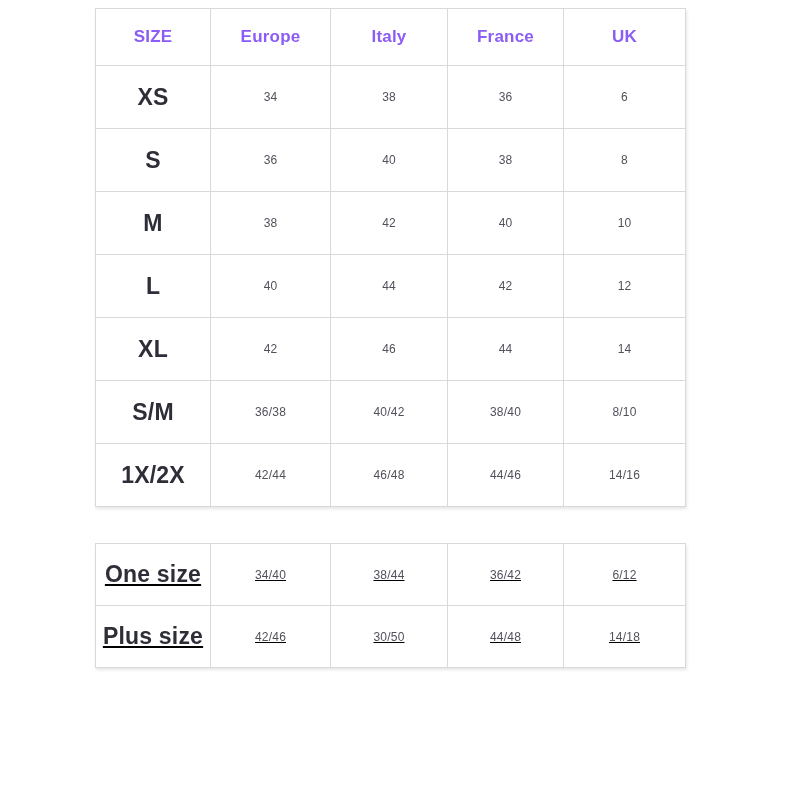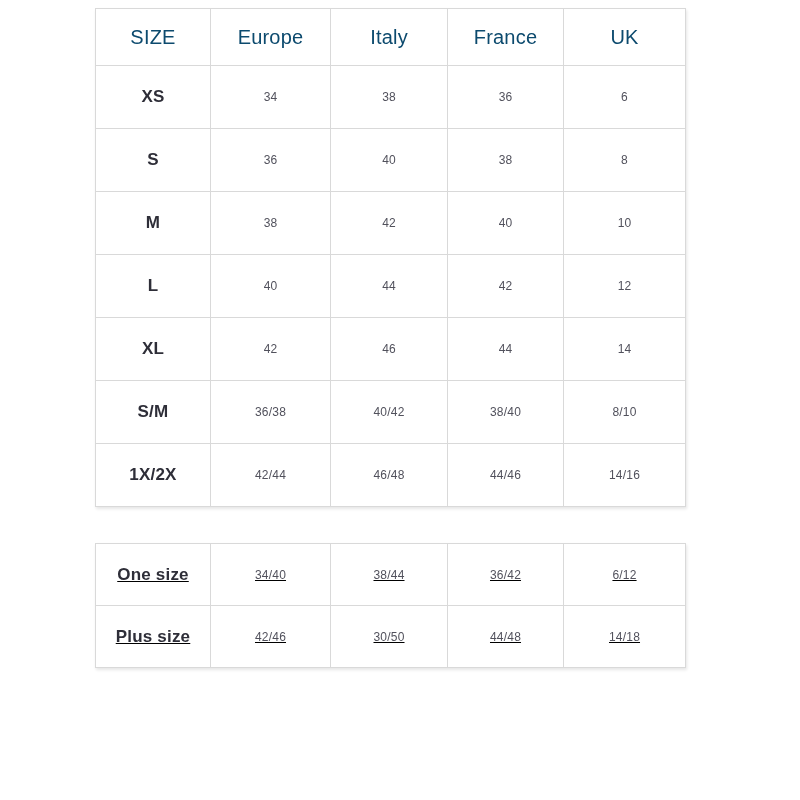--- a/index.html
+++ b/index.html
@@ -33,35 +33,35 @@
   .col-uk     { width: 122px; }
 
   th, td {
     border: 1px solid #d9d9d9;
     text-align: center;
     vertical-align: middle;
     padding: 0;
   }
   th {
     height: 57px;
-    font-size: 20px;
-    font-weight: 400;
-    color: #0c4a6e;
+    font-size: 17px;
+    font-weight: 700;
+    color: #8b5cf6;
     letter-spacing: 0.2px;
   }
   td.value-cell {
     height: 63px;
     font-size: 12px;
     font-weight: 400;
     color: #51515c;
     letter-spacing: 0.2px;
   }
   td.label-cell {
     height: 63px;
-    font-size: 17px;
+    font-size: 23px;
     font-weight: 700;
     color: #2e2e38;
     letter-spacing: 0.2px;
   }
   table.secondary td.value-cell,
   table.secondary td.label-cell { height: 62px; }
 </style>
 </head>
 <body>
 

